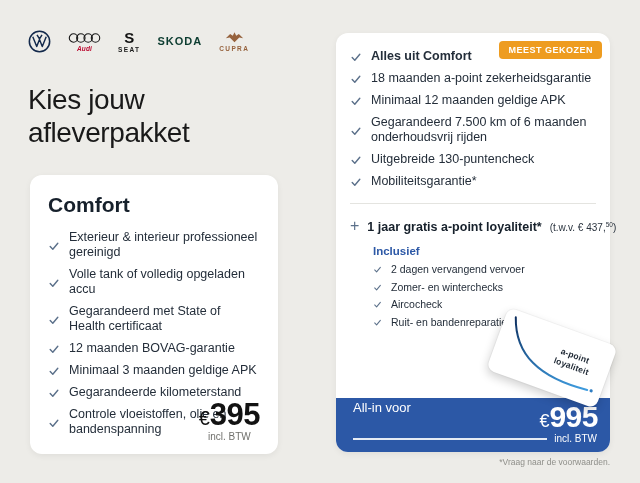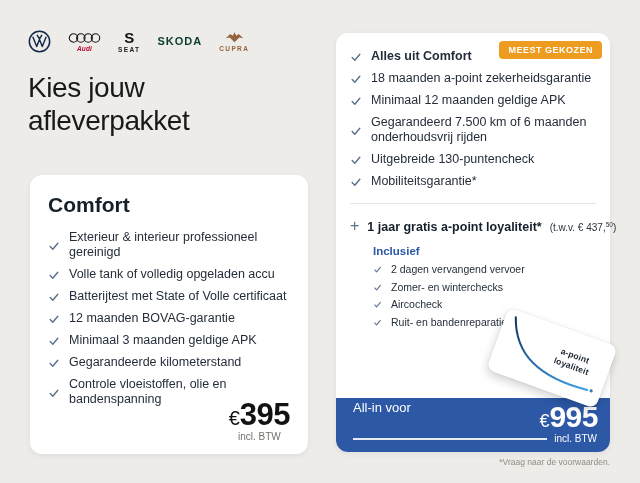--- a/index.html
+++ b/index.html
@@ -11,34 +11,34 @@
   }
   
   .logos{position:absolute;left:28px;top:30px;display:flex;align-items:center;gap:17px;}
   .logo{display:flex;flex-direction:column;align-items:center;line-height:1;}
   .logo .sub-label{font-size:6.5px;font-weight:700;letter-spacing:1.4px;margin-top:2px;color:#1a1a1a;}
   .logo .audi-word{color:var(--audi-red,#bb0a30);font-style:italic;letter-spacing:.2px;}
   .logo .cupra-word{color:var(--cupra-copper,#96623d);}
   .skoda-word{font-size:11px;font-weight:800;letter-spacing:1px;color:var(--skoda-green,#0c3c30);}
   .seat-mark{font-size:15px;font-weight:800;color:#111;}
   
-  .headline{position:absolute;left:28px;top:72px;font-size:28px;line-height:1.17;
+  .headline{position:absolute;left:28px;top:84px;font-size:28px;line-height:1.17;
     font-weight:500;letter-spacing:-.4px;color:#191919;}
   
   .card{position:absolute;background:#fff;border-radius:12px;
     box-shadow:0 2px 6px rgba(0,0,0,.06);box-sizing:border-box;}
   .card h2{margin:0;font-size:21px;font-weight:700;color:var(--text-dark,#16202b);}
   ul.checklist{list-style:none;margin:0;padding:0;display:flex;flex-direction:column;gap:7px;
     font-size:12.5px;line-height:1.2;font-weight:500;color:#242e3a;}
   ul.checklist li{display:flex;gap:9px;align-items:center;}
   ul.checklist li.bold{font-weight:700;}
   .check{width:12px;height:12px;flex:none;margin-top:1px;
     stroke:var(--check,#5b708a);fill:none;stroke-width:1.4;stroke-linecap:round;stroke-linejoin:round;}
   
-  .comfort{left:30px;top:175px;width:278px;height:279px;padding:18px 18px;}
+  .comfort{left:30px;top:175px;width:248px;height:279px;padding:18px 18px;}
   .comfort h2{margin-bottom:13px;}
   .price-block{position:absolute;right:18px;bottom:12px;text-align:center;color:#121212;}
   .price-block .euro{font-size:20px;font-weight:500;}
   .price-block .amount{font-size:31px;font-weight:700;letter-spacing:-.5px;}
   .price-block .vat{font-size:10px;color:#70706c;margin-top:-2px;font-weight:400;}
   
   .zekerheid{left:336px;top:33px;width:274px;height:419px;padding:16px 14px 0;}
   .badge{position:absolute;top:8px;right:8px;background:var(--badge-orange,#ee9c20);color:#fff;
     font-size:9px;font-weight:700;letter-spacing:.5px;padding:4px 9px;border-radius:4px;}
   .zekerheid h2{margin:5px 0 13px;}
@@ -127,21 +127,21 @@
           <svg class="check" viewBox="0 0 12 12">
             <path d="M2.2 6.6 L4.8 9.2 L9.8 3.2"></path>
           </svg>
           <span>Volle tank of volledig opgeladen accu</span>
         </li>
 
         <li class="item">
           <svg class="check" viewBox="0 0 12 12">
             <path d="M2.2 6.6 L4.8 9.2 L9.8 3.2"></path>
           </svg>
-          <span>Batterijtest met State of Volle certificaat</span>
+          <span>Gegarandeerd met State of Health certificaat</span>
         </li>
 
         <li class="item">
           <svg class="check" viewBox="0 0 12 12">
             <path d="M2.2 6.6 L4.8 9.2 L9.8 3.2"></path>
           </svg>
           <span>12 maanden BOVAG-garantie</span>
         </li>
 
         <li class="item">

